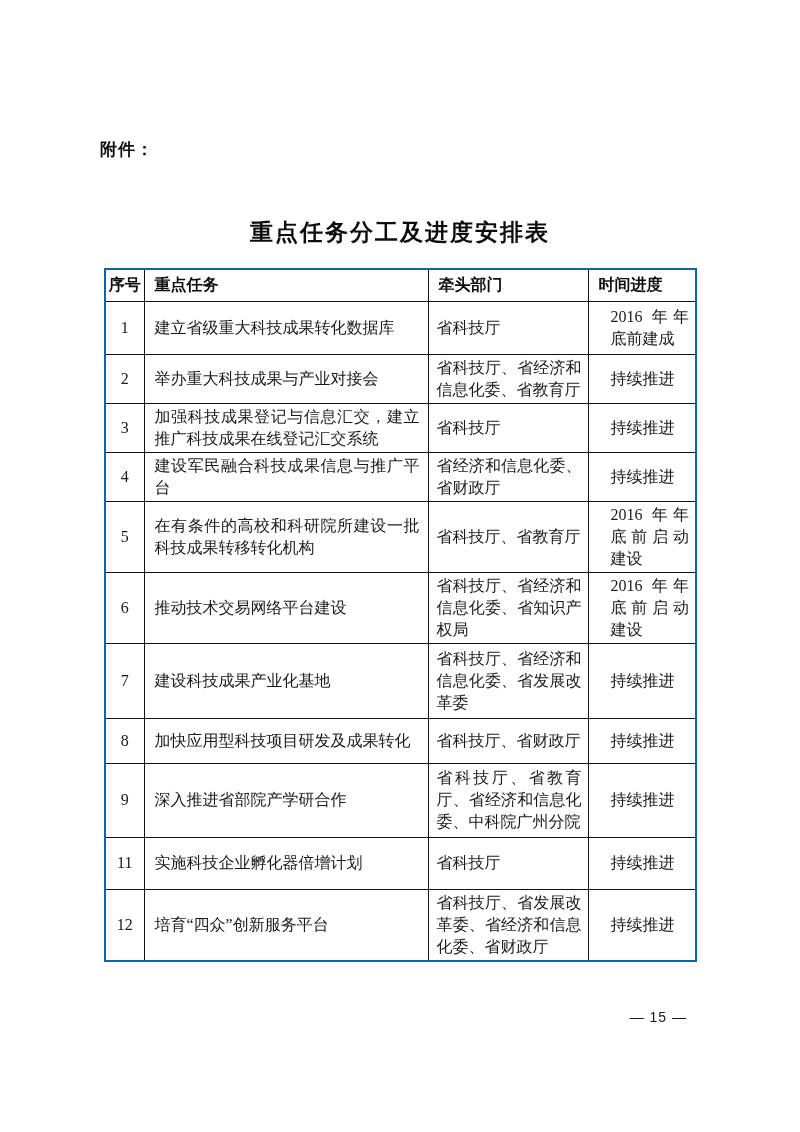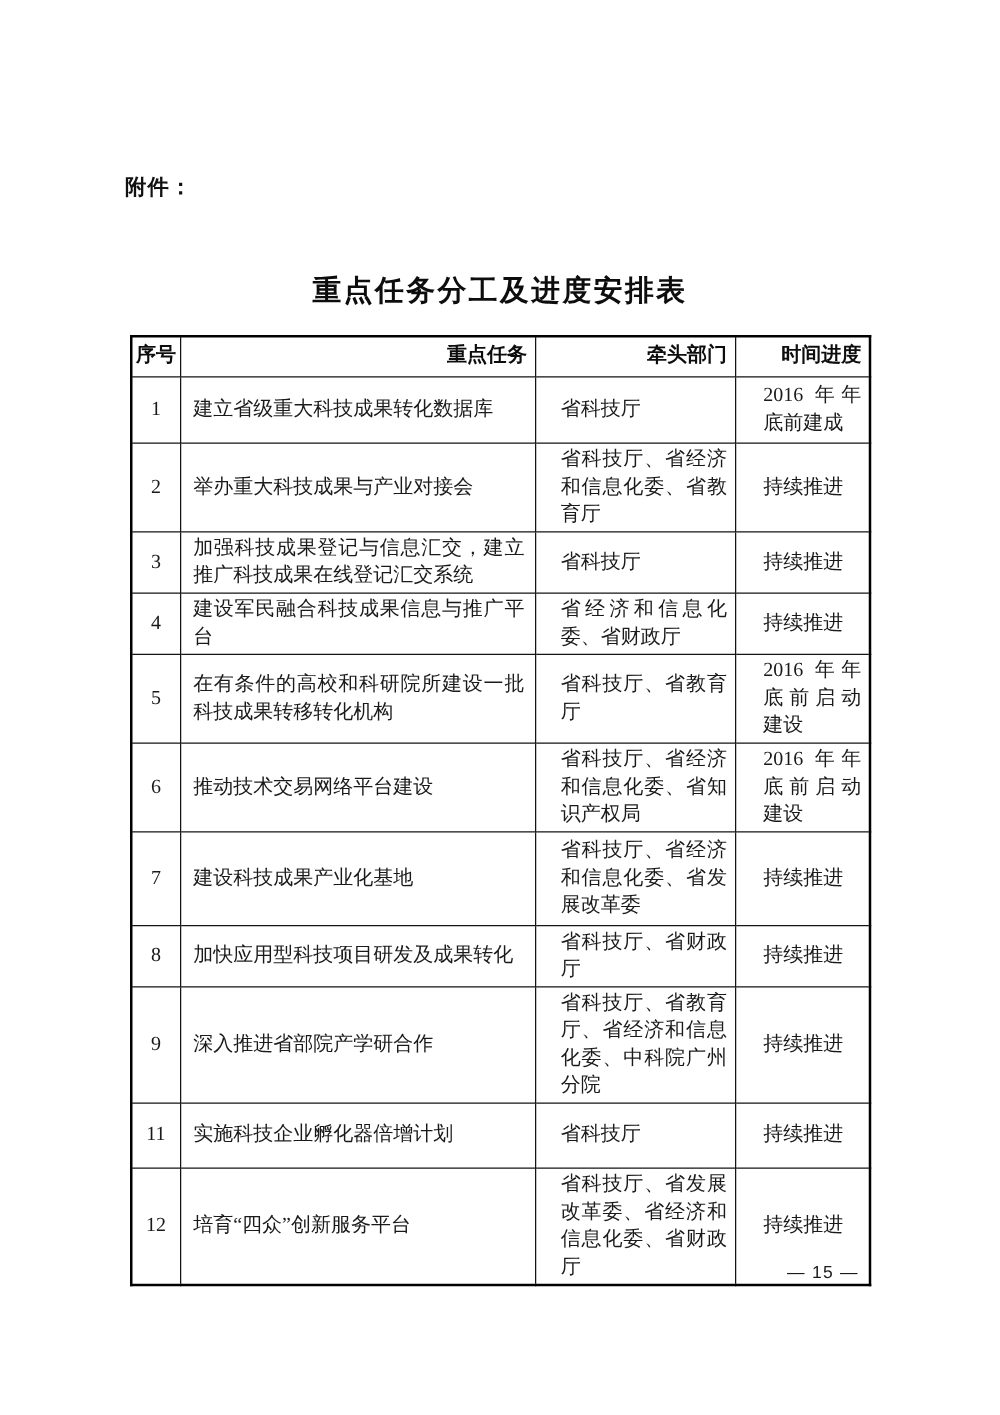--- a/index.html
+++ b/index.html
@@ -33,46 +33,46 @@
     letter-spacing: 2px;
     color: #0d0d0d;
   }
   table.schedule-table {
     position: absolute;
     left: 104px;
     top: 268px;
     width: 591px;
     border-collapse: collapse;
     table-layout: fixed;
-    border: 2px solid #000000;
+    border: 2px solid #0369a1;
   }
   .schedule-table th,
   .schedule-table td {
     border: 1px solid #141414;
     font-size: 16px;
     line-height: 22px;
     vertical-align: middle;
     overflow: hidden;
   }
   .schedule-table thead tr { height: 32px; }
   .schedule-table th {
     font-family: "Liberation Sans", "DejaVu Sans", sans-serif;
     font-weight: bold;
-    text-align: right;
+    text-align: left;
     padding: 2px 6px 2px 10px;
     color: #0d0d0d;
   }
   .schedule-table th.col-no { text-align: center; padding: 2px 2px; }
   .schedule-table td {
     font-family: "Liberation Serif", "DejaVu Serif", serif;
     color: #1a1a1a;
   }
   td.cell-no { text-align: center; padding: 2px 2px; }
   td.cell-task { text-align: justify; padding: 2px 8px 2px 10px; }
-  td.cell-dept { text-align: justify; padding: 2px 6px 2px 20px; }
+  td.cell-dept { text-align: justify; padding: 2px 6px 2px 8px; }
   td.cell-schedule { text-align: justify; padding: 2px 6px 2px 22px; }
   
   tbody tr:nth-child(1)  { height: 53px; }
   tbody tr:nth-child(2)  { height: 45px; }
   tbody tr:nth-child(3)  { height: 48px; }
   tbody tr:nth-child(4)  { height: 47px; }
   tbody tr:nth-child(5)  { height: 54px; }
   tbody tr:nth-child(6)  { height: 67px; }
   tbody tr:nth-child(7)  { height: 75px; }
   tbody tr:nth-child(8)  { height: 45px; }

